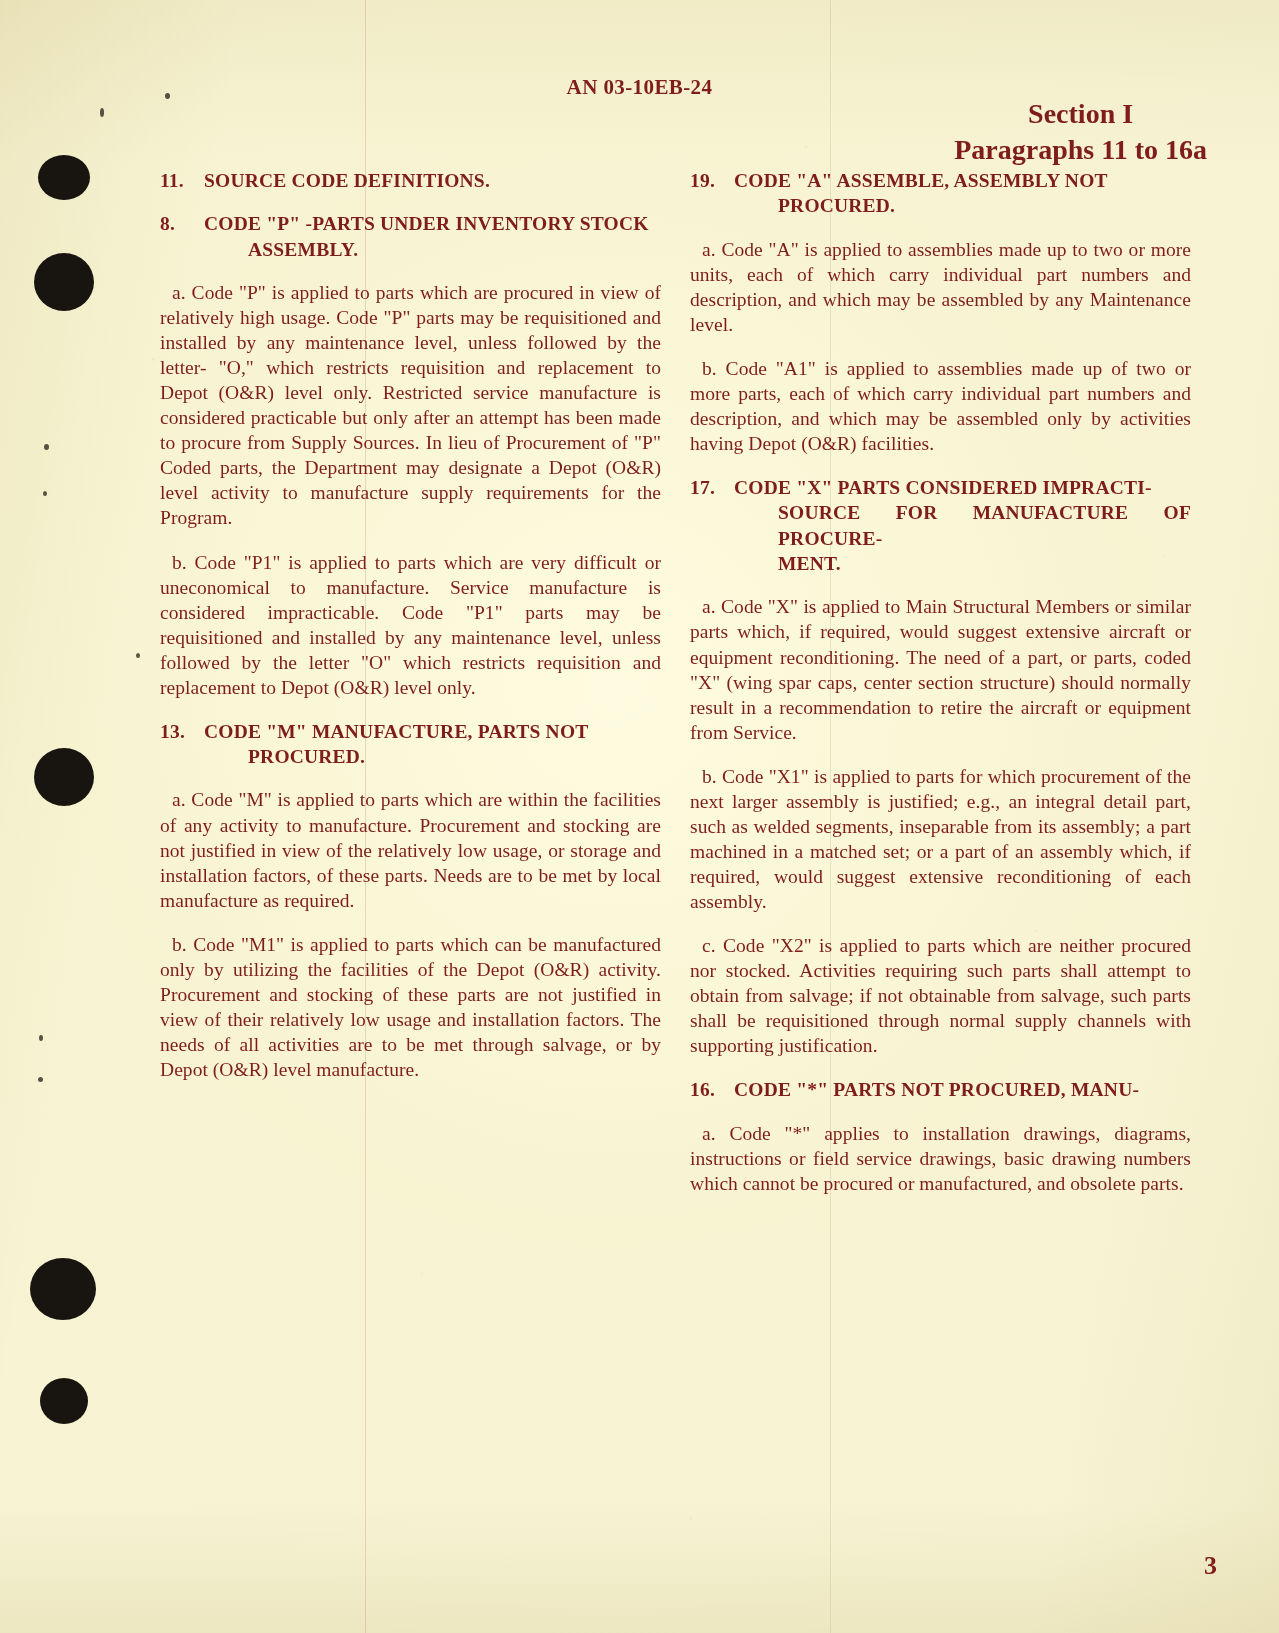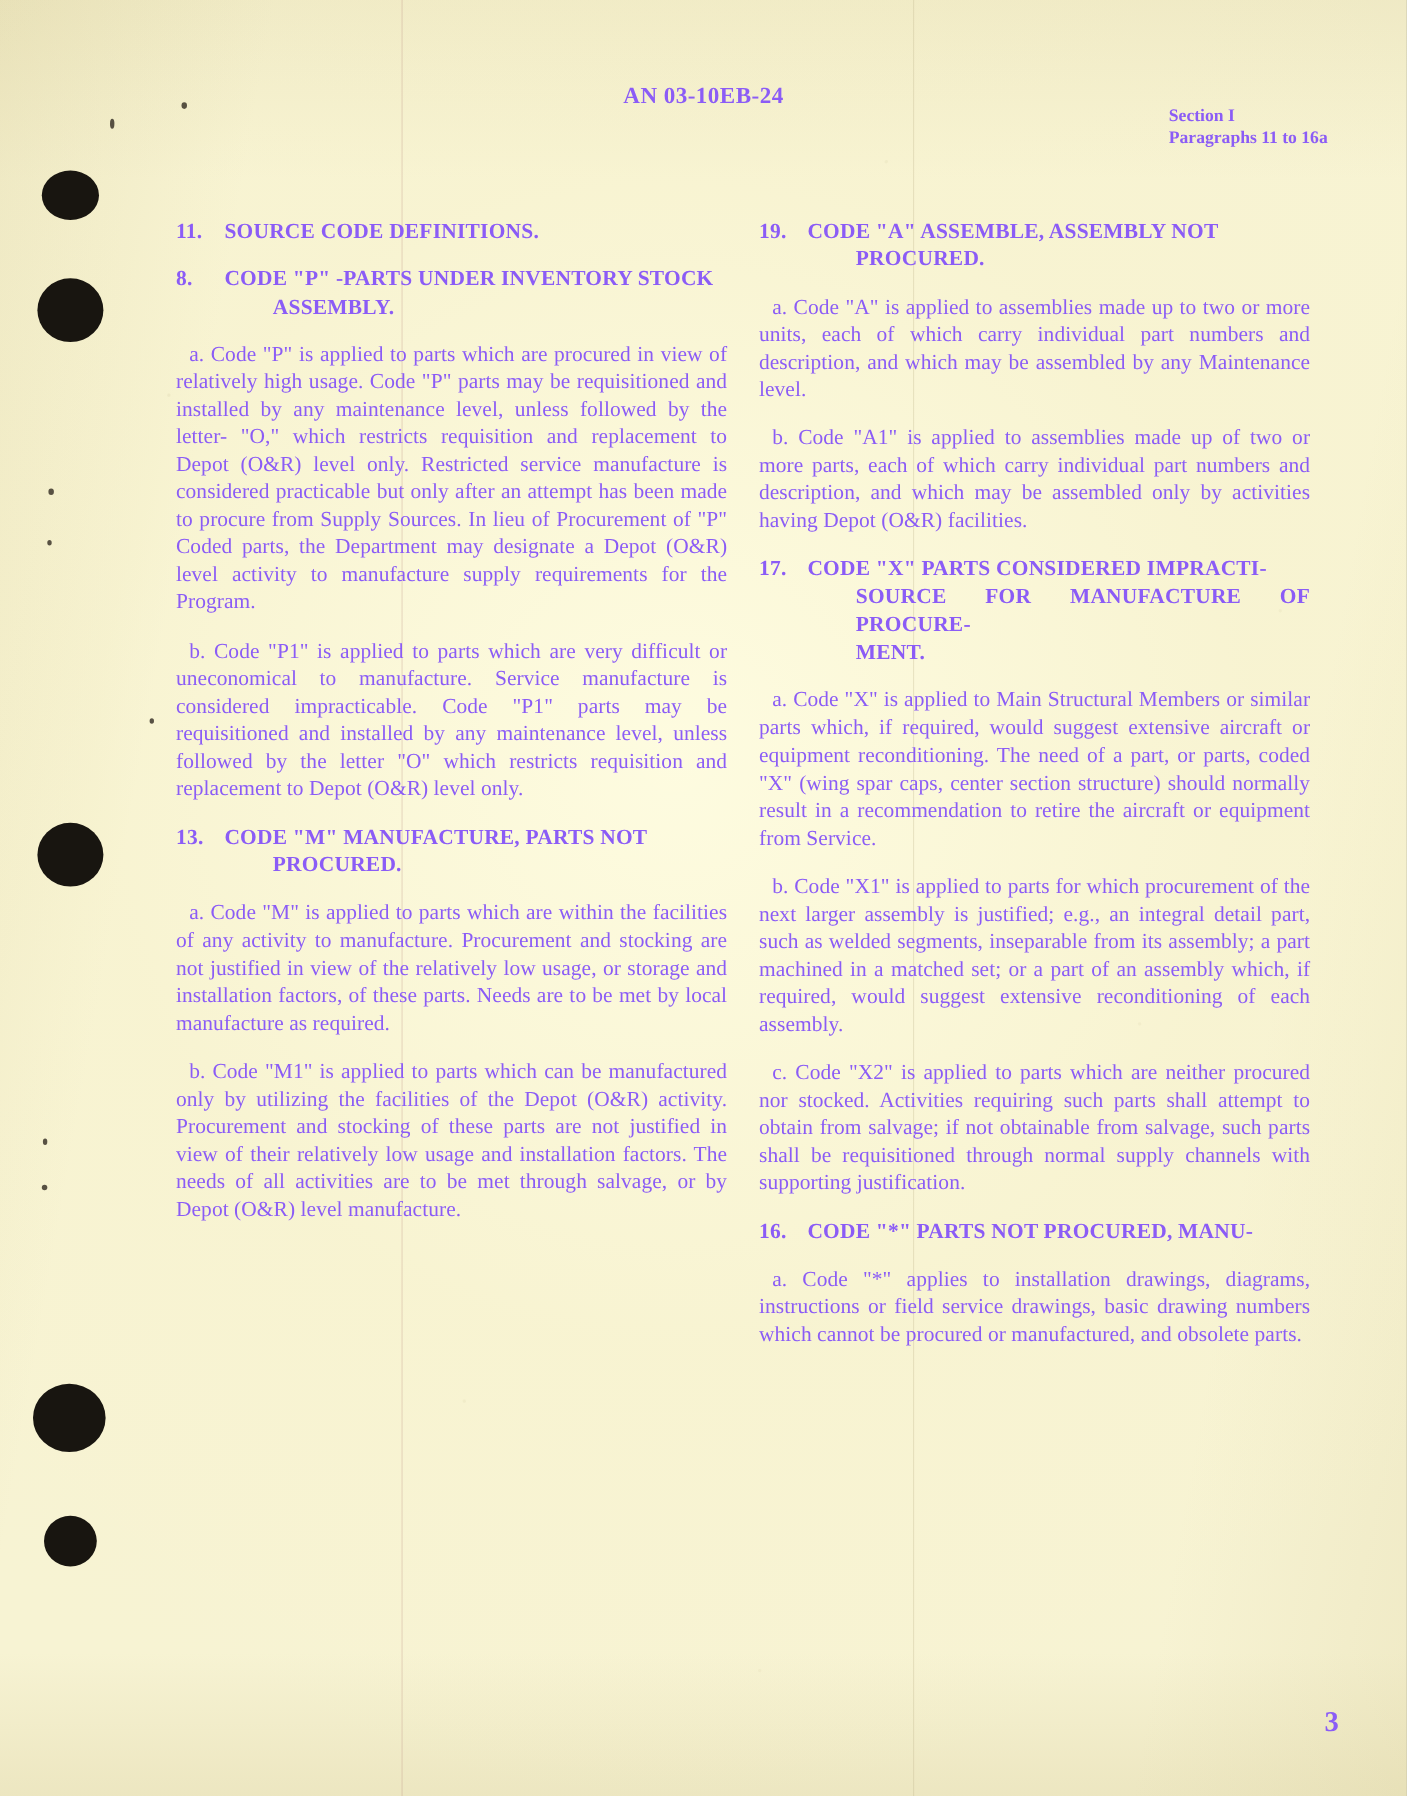--- a/index.html
+++ b/index.html
@@ -7,21 +7,21 @@
     padding: 0;
     background: #6d6d6d;
   }
   .page {
     position: relative;
     width: 1279px;
     height: 1633px;
     background: #f7f3d3;
     overflow: hidden;
     font-family: "Liberation Serif", serif;
-    color: #8b5cf6;
+    color: #7f1d1d;
   }
   
   .paper-tint {
     position: absolute;
     inset: 0;
     background:
       radial-gradient(ellipse 75% 60% at 48% 42%, rgba(255,253,226,0.85) 0%, rgba(250,245,205,0.25) 55%, rgba(236,228,180,0.0) 100%),
       linear-gradient(100deg, rgba(214,203,152,0.30) 0%, rgba(255,252,226,0.0) 16%, rgba(255,252,226,0.0) 84%, rgba(214,203,152,0.22) 100%),
       linear-gradient(180deg, rgba(219,209,160,0.28) 0%, rgba(255,252,226,0.0) 10%, rgba(255,252,226,0.0) 92%, rgba(212,201,150,0.30) 100%);
     pointer-events: none;
@@ -81,35 +81,34 @@
     top: 75px;
     text-align: center;
     font-weight: bold;
     font-size: 21px;
     letter-spacing: 0.4px;
   }
   .section-block {
     position: absolute;
     right: 72px;
     top: 96px;
-    text-align: left;
-    font-weight: bold;
-    font-size: 16px;
+    text-align: center;
+    font-weight: bold;
+    font-size: 28px;
     line-height: 1.28;
   }
 
   
   .columns {
     position: absolute;
     top: 168px;
     left: 160px;
     width: 1050px;
     display: flex;
     gap: 29px;
-    margin-top: 30px;
   }
   .col {
     width: 501px;
   }
 
   .heading {
     font-weight: bold;
     font-size: 19.5px;
     line-height: 1.30;
     margin-bottom: 18px;

